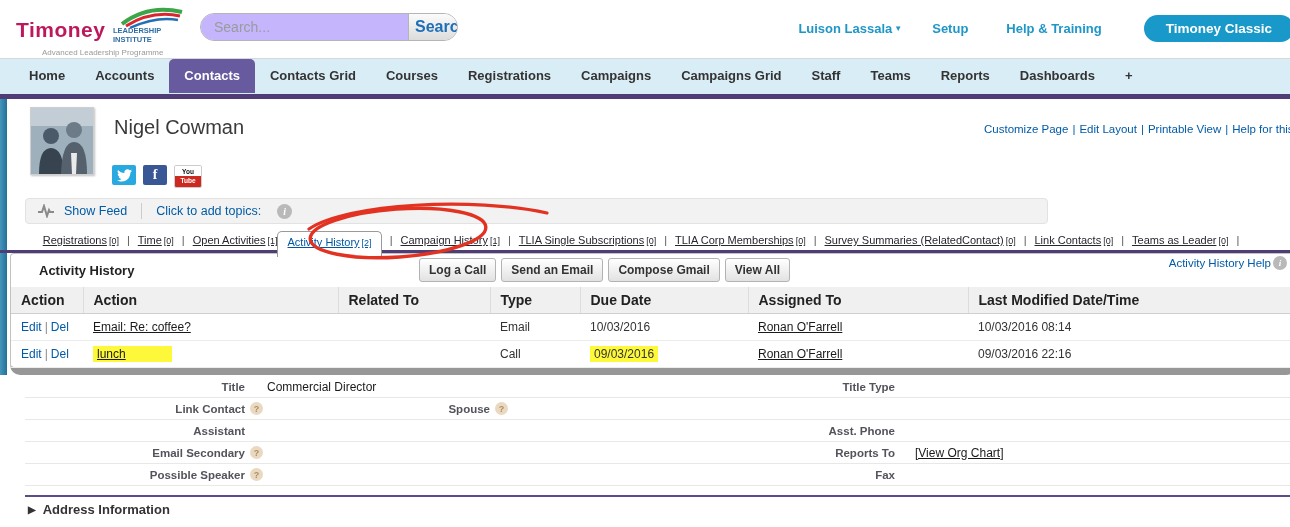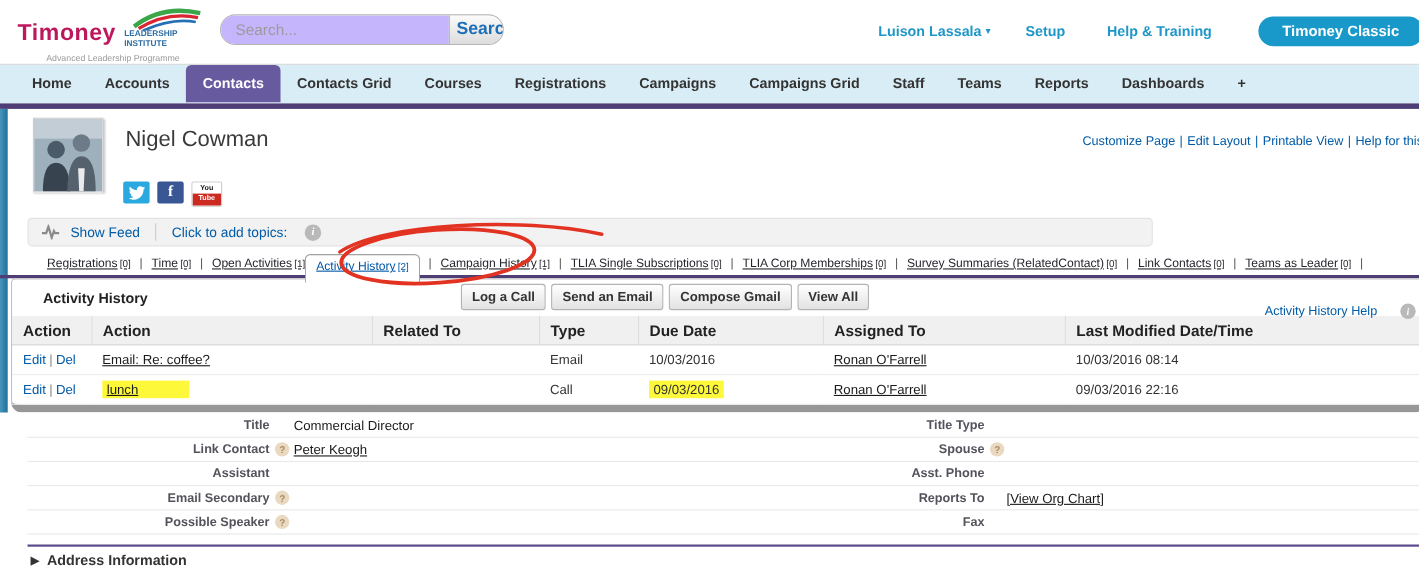--- a/index.html
+++ b/index.html
@@ -81,21 +81,21 @@
   .divider-purple-top{position:absolute;left:0;top:250px;width:1290px;height:3px;background:#4f3e75;}
 
   
   .panel{position:absolute;left:10px;top:253px;width:1286px;background:#fff;border:1px solid #c2c2c2;
          border-bottom:7px solid #979797;border-radius:4px 4px 10px 10px;box-sizing:border-box;z-index:1;}
   .panel-header{position:relative;height:33px;}
   .panel-title{position:absolute;left:28px;top:9px;font-size:13px;font-weight:bold;color:#222;}
   .panel-btns{position:absolute;left:408px;top:4px;display:flex;gap:5px;}
   .sf-btn{padding:4px 9px;font-size:12px;font-weight:bold;color:#333;background:linear-gradient(#fff,#e2e2e2);
           border:1px solid #b3b3b3;border-radius:3px;cursor:pointer;font-family:"Liberation Sans",sans-serif;white-space:nowrap;}
-  .panel-help{position:absolute;right:20px;top:22px;font-size:11.5px;color:#015ba7;cursor:pointer;display:flex;align-items:center;gap:21px;text-align:right;}
+  .panel-help{position:absolute;right:20px;top:2px;font-size:11.5px;color:#015ba7;cursor:pointer;display:flex;align-items:center;gap:2px;text-align:right;}
   .help-info{width:14px;height:14px;border-radius:50%;background:#b9b9b9;color:#fff;font-size:9px;font-weight:bold;
              font-style:italic;display:flex;align-items:center;justify-content:center;margin-right:-12px;font-family:"Liberation Serif",serif;}
 
   table.ah{width:100%;border-collapse:collapse;font-size:12px;table-layout:fixed;}
   table.ah th{background:#f0f0f0;border-bottom:1px solid #cfcfcf;border-left:1px solid #dcdcdc;
               font-size:14px;text-align:left;padding:5px 10px;font-weight:bold;color:#222;overflow:hidden;}
   table.ah th:first-child{border-left:none;}
   table.ah td{padding:6px 10px;border-bottom:1px solid #ececec;color:#333;overflow:hidden;white-space:nowrap;}
   .blue-link{color:#015ba7;text-decoration:none;cursor:pointer;}
   .dark-link{color:#1a1a1a;text-decoration:underline;cursor:pointer;}
@@ -299,21 +299,20 @@
       <div class="dlabel">Title</div>
       <div class="dvalue1">Commercial Director</div>
       <div class="dlabel dlabel2">Title Type</div>
       <div class="dvalue2"></div>
     </div>
     <div class="drow">
       <div class="dlabel">
           <span>Link Contact</span>
           <span class="help-dot">?</span>
         </div>
-      <div class="dvalue1"><a class="dark-link">Peter Keogh</a></div>
       <div class="dlabel dlabel2">
           <span>Spouse</span>
           <span class="help-dot">?</span>
         </div>
       <div class="dvalue2"></div>
     </div>
     <div class="drow">
       <div class="dlabel">Assistant</div>
       <div class="dvalue1"></div>
       <div class="dlabel dlabel2">Asst. Phone</div>

